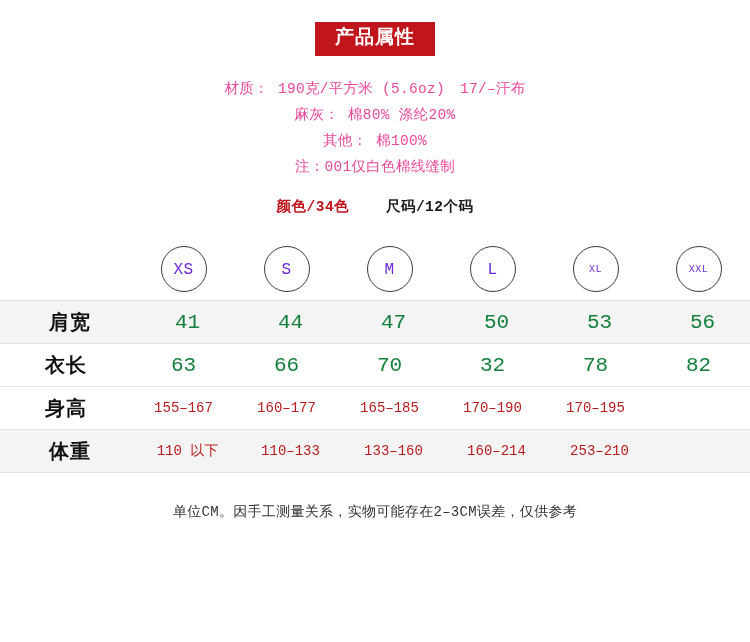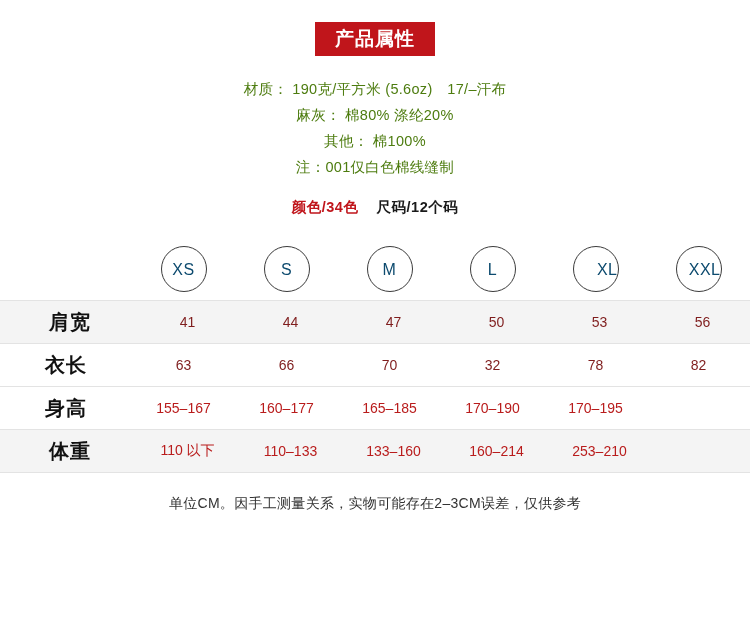--- a/index.html
+++ b/index.html
@@ -12,20 +12,21 @@
     background: #ffffff;
     font-family: "Liberation Sans", sans-serif;
     color: #222222;
     overflow: hidden;
   }
   .page {
     position: relative;
     width: 750px;
     height: 642px;
     background: #ffffff;
+    font-family: Liberation Mono, monospace;
   }
 
   
   .title-wrap {
     width: 100%;
     text-align: center;
     padding-top: 22px;
   }
   .title-badge {
     display: inline-block;
@@ -38,21 +39,21 @@
     line-height: 1;
   }
 
   
   .specs {
     margin-top: 20px;
     text-align: center;
   }
   .spec-line {
     font-size: 14.5px;
-    color: #4d7c0f;
+    color: #ec4899;
     line-height: 26px;
     letter-spacing: 0.3px;
   }
   .spec-line.highlight {
     color: #c0151b;
     font-weight: bold;
     letter-spacing: 0.5px;
     margin-top: 14px;
   }
   .spec-line.highlight .sub {
@@ -82,60 +83,59 @@
     height: 62px;
   }
   .circle {
     display: inline-block;
     width: 46px;
     height: 46px;
     line-height: 46px;
     border: 1px solid #3b3b3b;
     border-radius: 50%;
     font-size: 16px;
-    color: #0c4a6e;
+    color: #6d28d9;
     text-align: center;
     box-sizing: border-box;
     letter-spacing: 0.5px;
   }
   .circle.small {
-    font-size: 16px;
-    text-align: right;
+    font-size: 10px;
   }
 
   .data-row td {
     height: 42px;
     border-top: 1px solid #e3e3e3;
   }
   .data-row.shaded td {
     background: #f4f4f4;
     padding-left: 8px;
   }
   .row-label {
     font-size: 20px;
     font-weight: bold;
     color: #111111;
     letter-spacing: 1px;
   }
   .big-val {
-    font-size: 14px;
-    color: #7f1d1d;
+    font-size: 21px;
+    color: #15803d;
   }
   .small-val {
     font-size: 14px;
     color: #b91c1c;
   }
 
   
   .footer-note {
     border-top: 1px solid #e3e3e3;
     text-align: center;
     font-size: 14px;
     color: #333333;
-    padding-top: 22px;
+    padding-top: 30px;
     letter-spacing: 0.3px;
   }
 </style>
 </head>
 <body>
 
 <div class="page">
 
   <div class="title-wrap">
     <div class="title-badge">产品属性</div>

